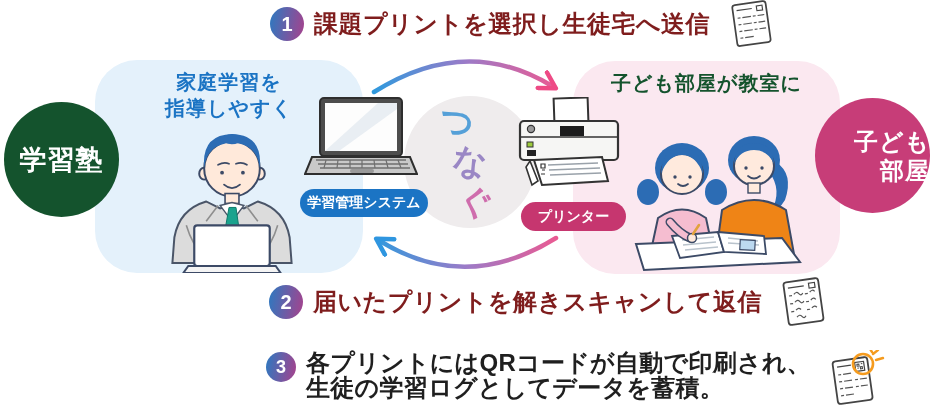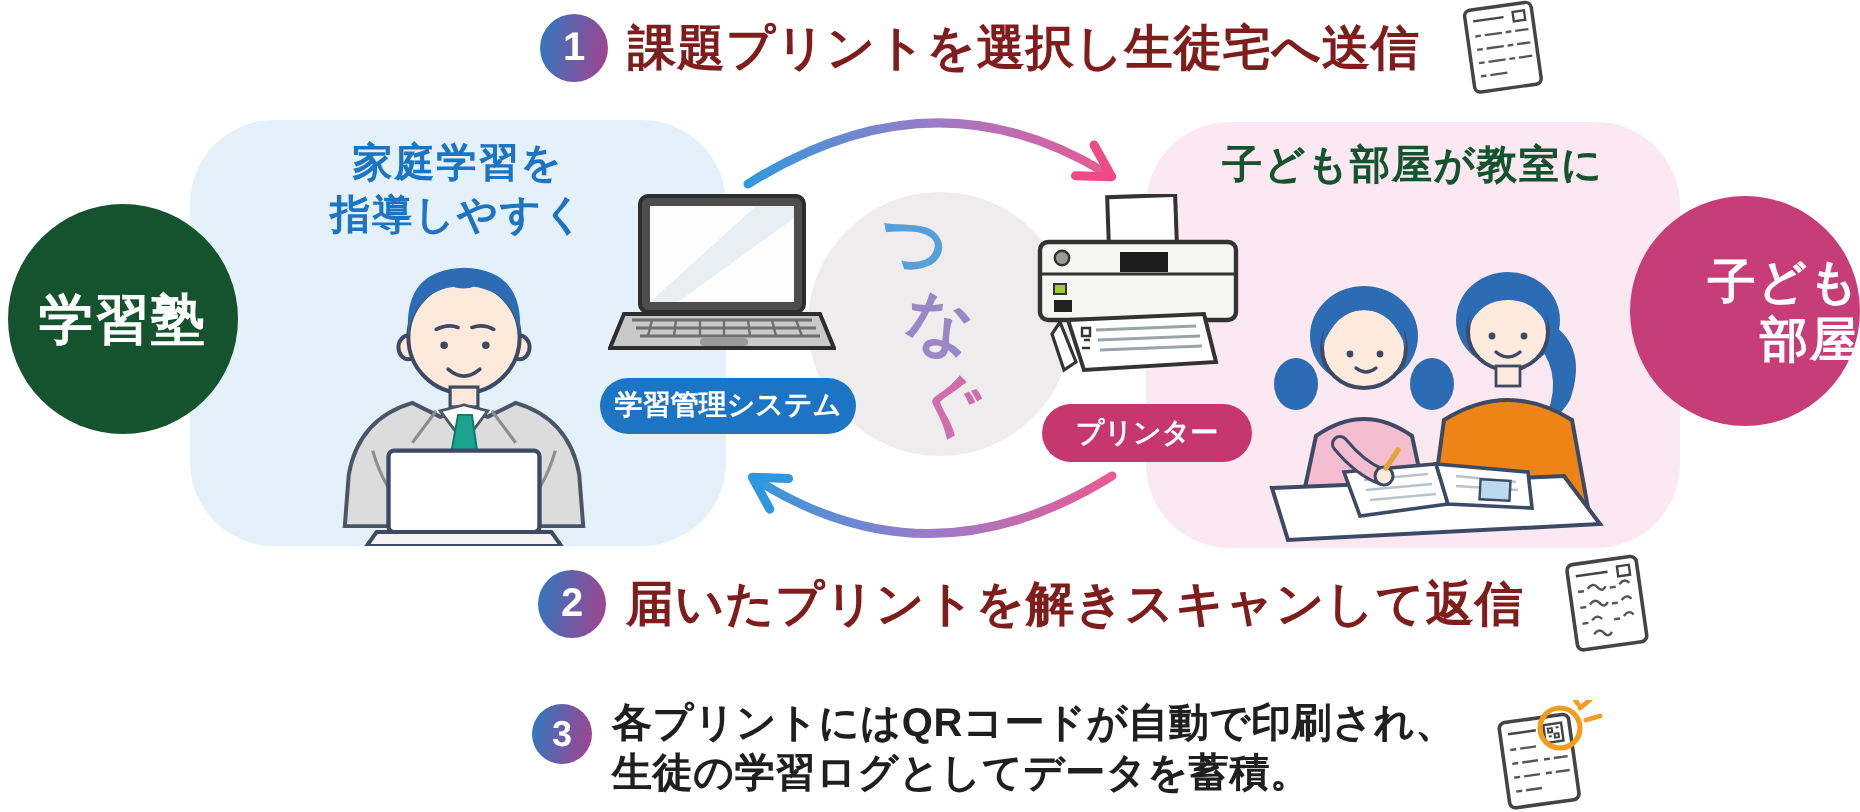--- a/index.html
+++ b/index.html
@@ -13,21 +13,21 @@
   .step2{left:269px;top:282px;height:40px;}
   .step3{left:266px;top:350px;height:52px;align-items:flex-start;}
   .badge{
     width:34px;height:34px;border-radius:50%;flex:0 0 auto;
     background:linear-gradient(100deg,#2b7ac1,#a8418c);
     color:#fff;font-weight:bold;font-size:20px;
     display:flex;align-items:center;justify-content:center;
   }
   .badge.small{width:30px;height:30px;font-size:18px;margin-top:2px;}
   .step-text{font-size:24px;font-weight:bold;color:#7f1d1d;letter-spacing:.5px;white-space:nowrap;}
-  .step3 .step-lines{font-size:20px;font-weight:bold;color:#1f1f1f;line-height:25px;letter-spacing:.3px;white-space:nowrap;}
+  .step3 .step-lines{font-size:24px;font-weight:bold;color:#1f1f1f;line-height:25px;letter-spacing:.3px;white-space:nowrap;}
   .sheet-icon{flex:0 0 auto;margin-left:6px;}
   
   .panel{position:absolute;border-radius:42px;}
   .panel-left{left:95px;top:60px;width:268px;height:213px;background:#e4f1fb;}
   .panel-right{left:573px;top:61px;width:267px;height:213px;background:#fbe8f0;}
   .panel-title{margin-top:9px;text-align:center;font-size:20px;font-weight:bold;line-height:26px;letter-spacing:1px;}
   .panel-left .panel-title{color:#1b74c4;}
   .panel-right .panel-title{color:#14532d;}
   .big-circle{
     position:absolute;border-radius:50%;color:#fff;font-weight:bold;text-align:center;

